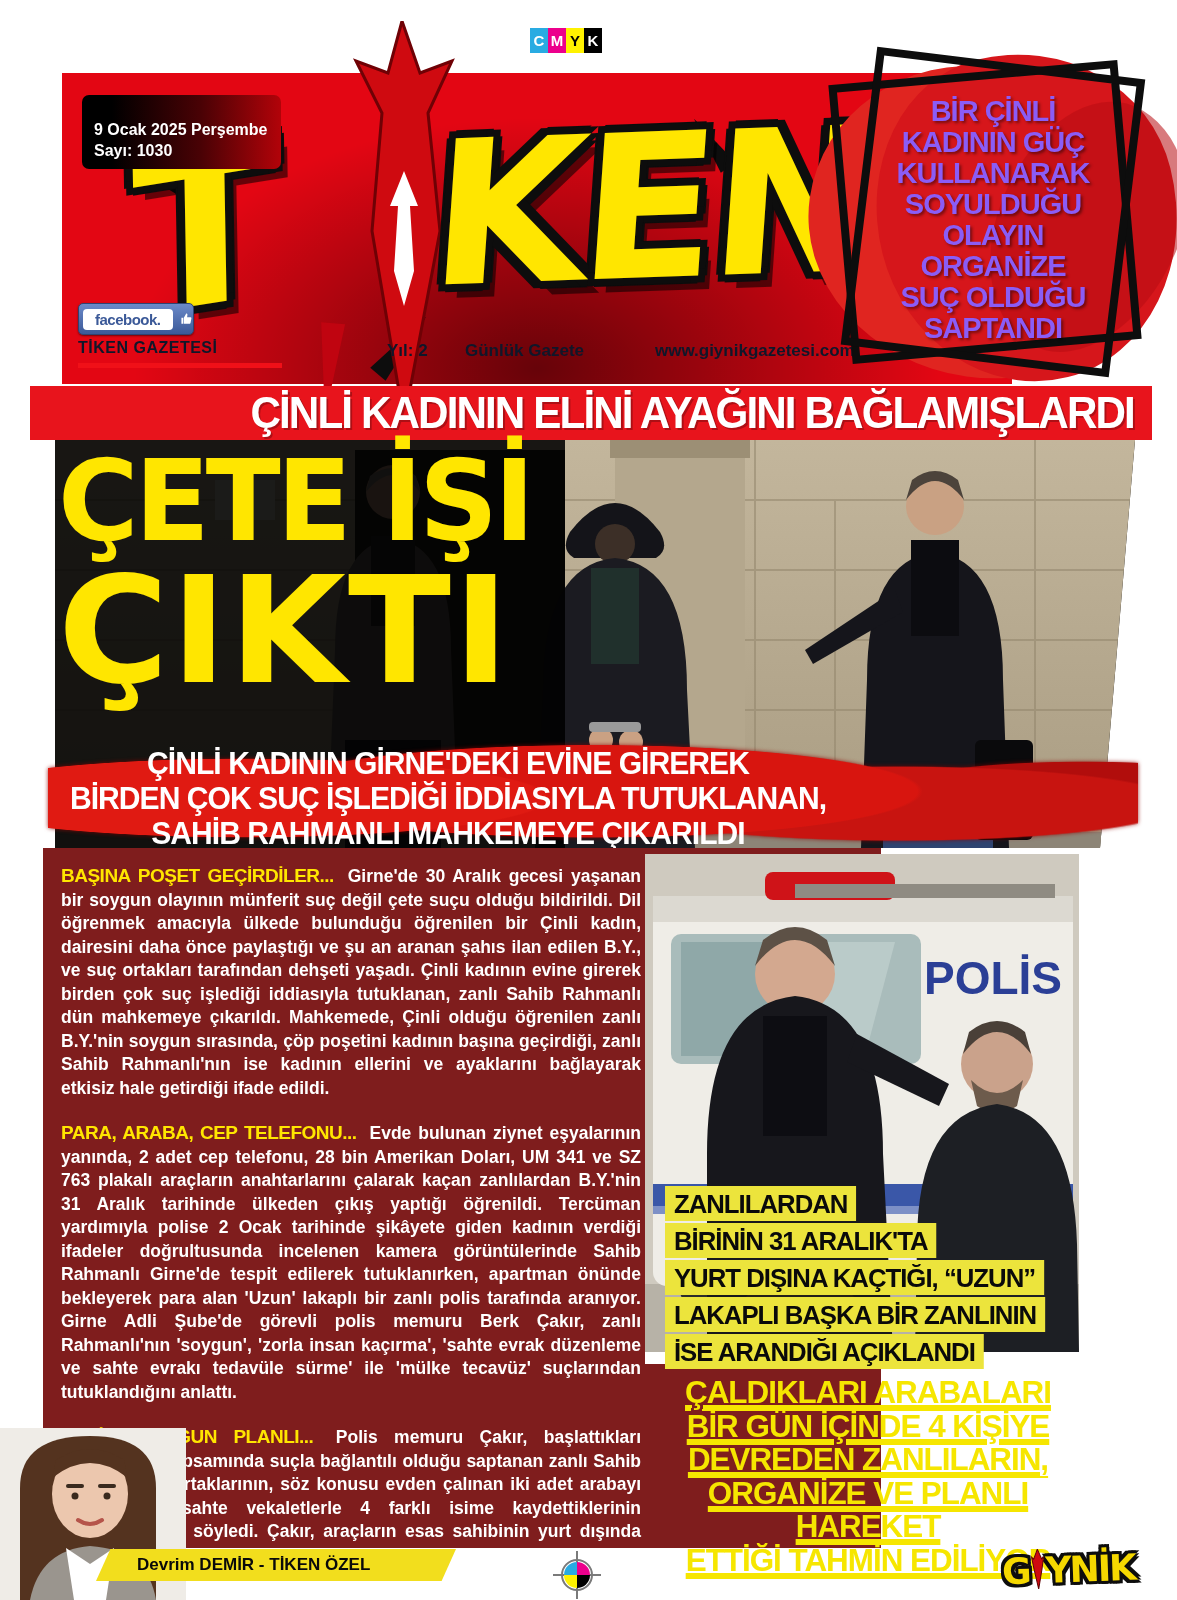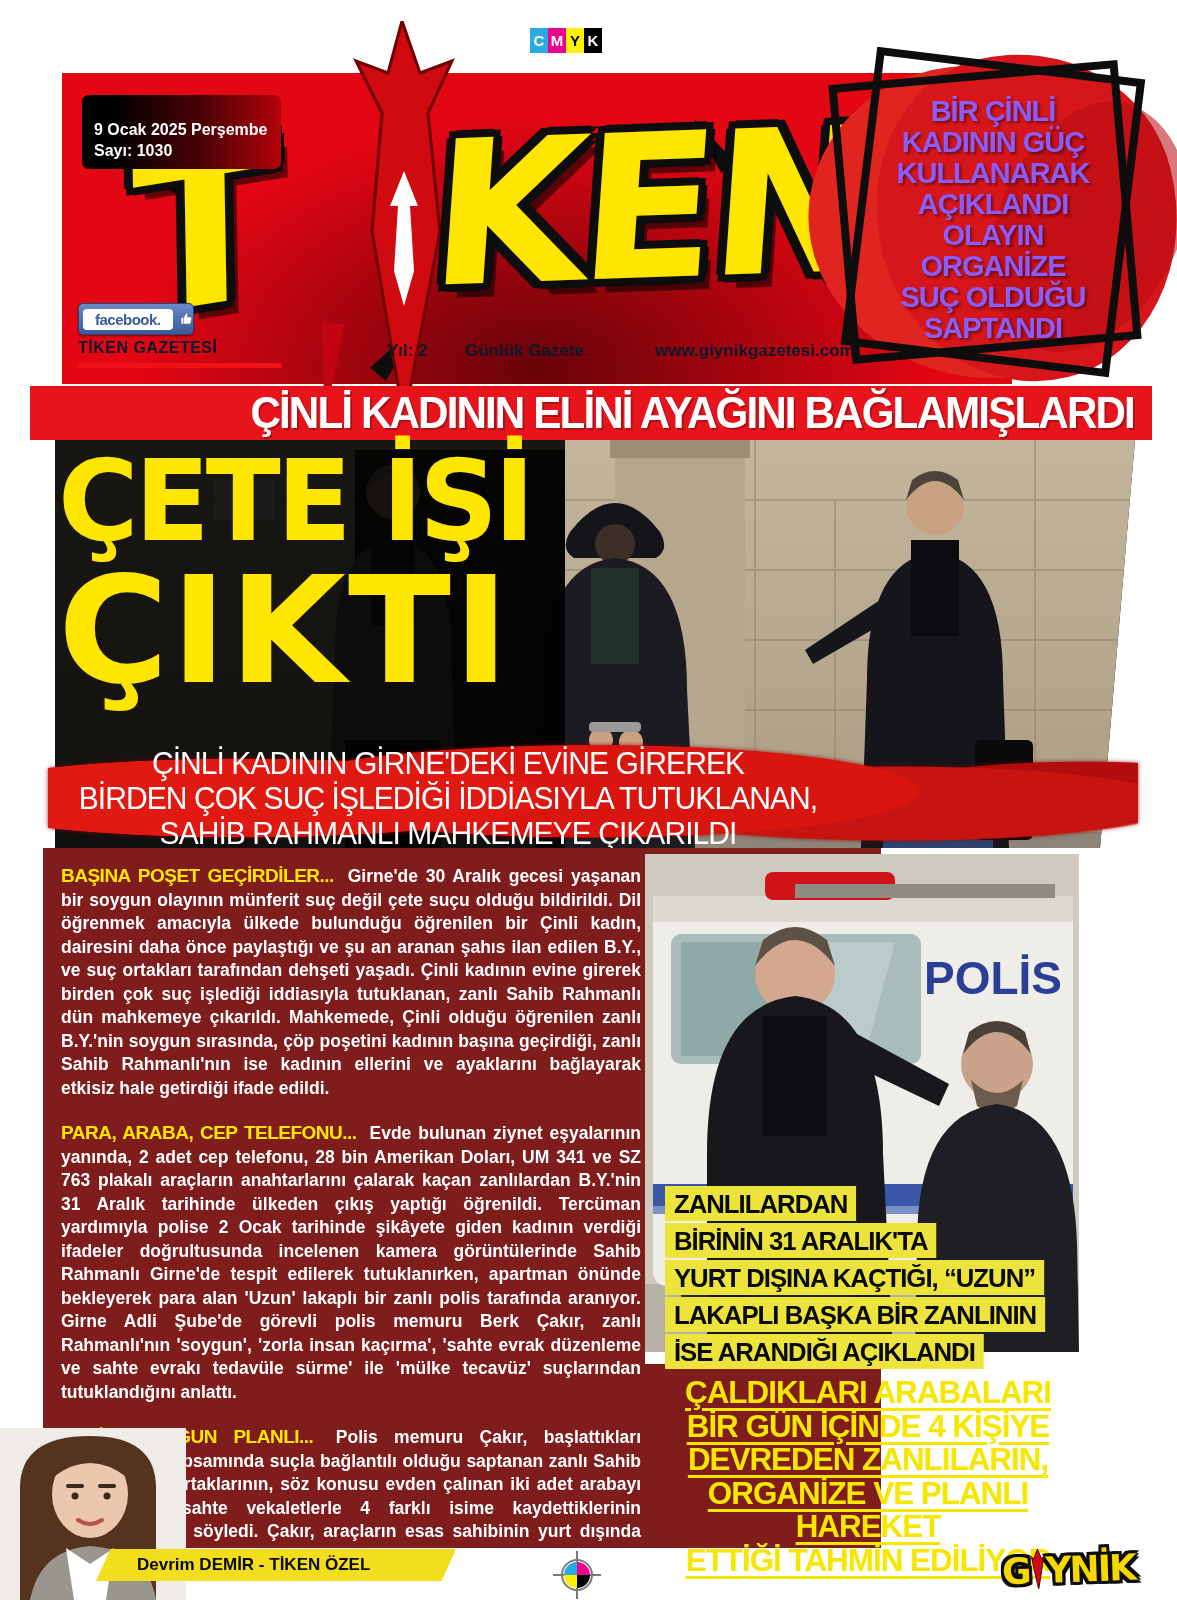--- a/index.html
+++ b/index.html
@@ -69,21 +69,21 @@
 
   
   .subhead { position:absolute; left:48px; top:742px; width:1090px; height:112px; }
   .subhead .splash { position:absolute; inset:0;
       background:
         radial-gradient(ellipse 46% 58% at 18% 50%, #e01a12 60%, rgba(224,26,18,0) 61%),
         radial-gradient(ellipse 48% 66% at 50% 44%, #d8150f 62%, rgba(216,21,15,0) 63%),
         radial-gradient(ellipse 44% 56% at 78% 55%, #c81410 58%, rgba(200,20,16,0) 60%),
         radial-gradient(ellipse 30% 40% at 95% 40%, #b10d0c 55%, rgba(177,13,12,0) 57%);
       filter:drop-shadow(0 0 2px rgba(140,0,0,.8)); }
-  .subhead .lines { position:absolute; left:0; top:4px; width:800px; text-align:center; color:#fff; font-weight:normal;
+  .subhead .lines { position:absolute; left:0; top:4px; width:800px; text-align:center; color:#fff; font-weight:bold;
                     font-size:31px; line-height:35px; letter-spacing:-1px; }
   .subhead .lines div { transform:scaleX(.97); }
 
   
   .body-box { position:absolute; left:43px; top:848px; width:838px; height:700px; background:#7f1d1d; }
   .article { position:absolute; left:18px; top:16px; width:580px; color:#fff; font-size:17.5px; line-height:23.5px; font-weight:bold; text-align:justify; }
   .article p { margin-bottom:21px; }
   .article .lead { color:#ffe600; font-size:19px; letter-spacing:-0.5px; margin-right:6px; }
   .p3-spacer { float:left; width:118px; height:250px; margin:0 10px 0 -18px; shape-outside:polygon(0 34%, 92% 100%, 0 100%); }
 
@@ -91,21 +91,21 @@
   .van-photo { position:absolute; left:602px; top:6px; width:446px; height:510px; background:#fff; }
   .van-photo svg { display:block; }
 
   
   .caption { position:absolute; left:622px; top:338px; width:420px; }
   .caption .cl { display:table; background:#ece43c; color:#0a0a0a; font-weight:bold; font-size:26px; line-height:28px;
                  letter-spacing:-1px; padding:4px 9px 3px 9px; margin-bottom:2px; transform:scaleX(.99); transform-origin:left; }
 
   
   .deck { position:absolute; left:592px; top:528px; width:466px; text-align:center; color:#f6e600; font-weight:bold;
-          font-size:32px; line-height:33.5px; letter-spacing:-1px; }
+          font-size:32px; line-height:33.5px; letter-spacing:-1px;text-decoration:underline; }
   .deck div { text-decoration:underline; text-decoration-thickness:3px; text-underline-offset:5px; transform:scaleX(.98); }
 
   
   .reporter-photo { position:absolute; left:0; top:1428px; width:186px; height:172px; }
   .byline-strip { position:absolute; left:96px; top:1549px; width:360px; height:32px; background:#f2de1d;
                   clip-path:polygon(4% 0, 100% 0, 96% 100%, 0 100%); display:flex; align-items:center; }
   .byline-strip span { margin-left:41px; font-weight:bold; font-size:17px; color:#0a0a0a; }
   .reg-mark { position:absolute; left:553px; top:1551px; width:48px; height:48px; }
   .giynik { position:absolute; left:1002px; top:1548px; display:flex; align-items:flex-end; transform:rotate(-2deg); }
   .giynik .gl { color:#f5d800; font-family:"DejaVu Sans",sans-serif; font-weight:bold; font-size:36px; line-height:36px; letter-spacing:-2px;
@@ -164,21 +164,21 @@
   <div class="promo-wrap">
     <div class="blob b1"></div>
     <div class="blob b2"></div>
     <div class="blob b3"></div>
     <div class="frame f1"></div>
     <div class="frame f2"></div>
     <div class="promo-text">
       <div>BİR ÇİNLİ</div>
       <div>KADININ GÜÇ</div>
       <div>KULLANARAK</div>
-      <div>AÇIKLANDI</div>
+      <div>SOYULDUĞU</div>
       <div>OLAYIN</div>
       <div>ORGANİZE</div>
       <div>SUÇ OLDUĞU</div>
       <div>SAPTANDI</div>
     </div>
   </div>
 
   <div class="kicker">
     <span>ÇİNLİ KADININ ELİNİ AYAĞINI BAĞLAMIŞLARDI</span>
   </div>

